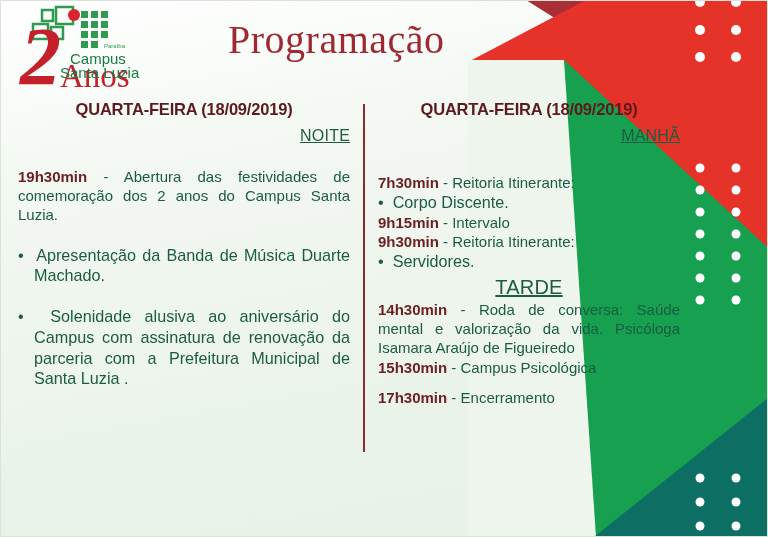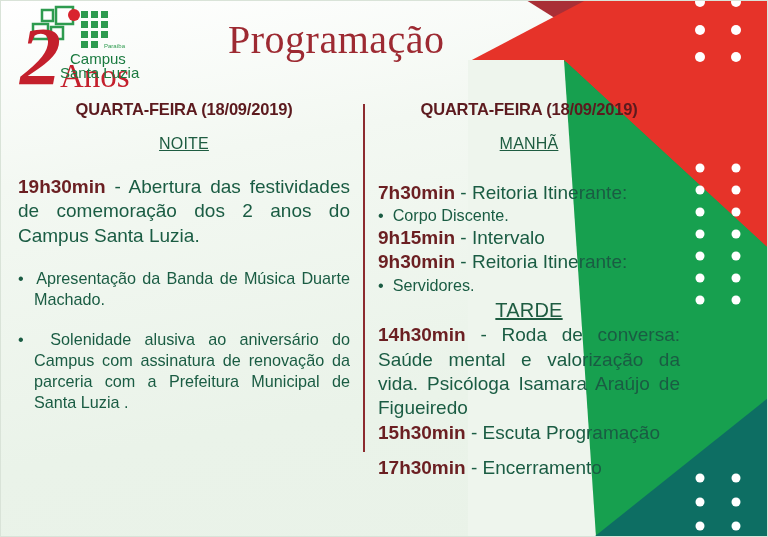--- a/index.html
+++ b/index.html
@@ -95,37 +95,37 @@
     font-size: 16.5px;
     font-weight: bold;
     color: #5c1a1e;
     text-align: center;
     letter-spacing: -0.2px;
     white-space: nowrap;
   }
   .period {
     font-size: 16px;
     color: #1e5c41;
-    text-align: center;
+    text-align: right;
     text-decoration: underline;
-    margin-top: 16px;
+    margin-top: 8px;
     letter-spacing: 0.2px;
   }
   .period-mid {
     font-size: 20px;
     color: #1e5c41;
     text-align: center;
     text-decoration: underline;
     margin-top: 4px;
     margin-bottom: 1px;
     letter-spacing: 0.2px;
   }
 
   .entry {
-    font-size: 19px;
+    font-size: 15px;
     color: #1a5c43;
     line-height: 1.28;
     text-align: justify;
     text-justify: inter-word;
   }
   .entry .t {
     font-weight: bold;
     color: #6b1f22;
   }
   .bullet {
@@ -275,21 +275,21 @@
           <span class="t">9h30min</span><span> - Reitoria Itinerante:</span>
         </div>
         <div class="bullet">Servidores.</div>
 
         <div class="period-mid">TARDE</div>
 
         <div class="entry">
           <span class="t">14h30min</span><span> - Roda de conversa: Saúde mental e valorização da vida. Psicóloga Isamara Araújo de Figueiredo</span>
         </div>
         <div class="entry">
-          <span class="t">15h30min</span><span> - Escuta Programação</span>
+          <span class="t">15h30min</span><span> - Campus Psicológica</span>
         </div>
         <div class="gap-md"></div>
         <div class="entry">
           <span class="t">17h30min</span><span> - Encerramento</span>
         </div>
       </div>
     </div>
   </div>
 
   <div class="poster-border"></div>

